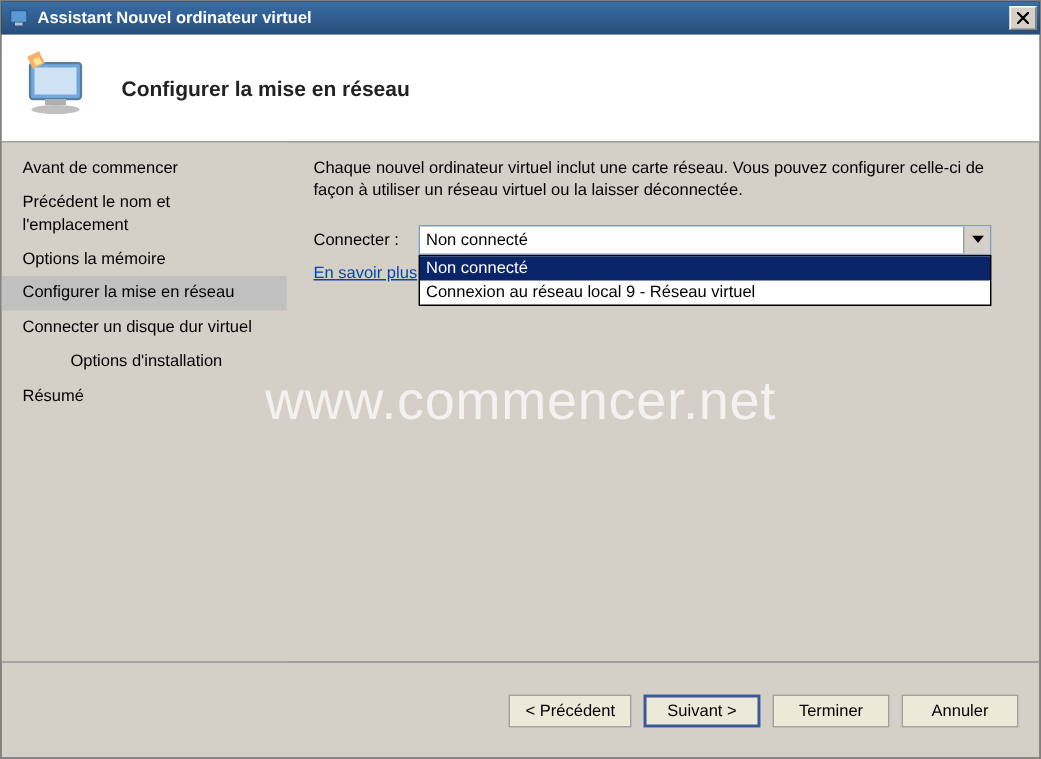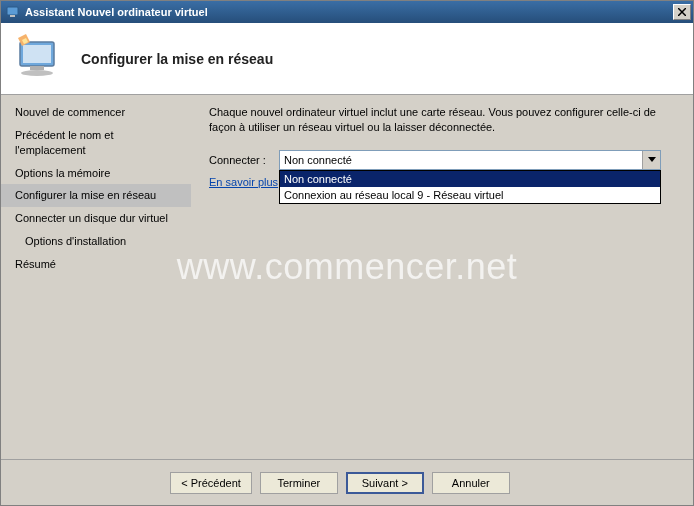--- a/index.html
+++ b/index.html
@@ -76,21 +76,21 @@
   .sidebar-item {
     padding: 4px 8px 4px 14px;
     color: #000;
     cursor: pointer;
     line-height: 1.35;
   }
   .sidebar-item.active {
     background: #c0c0c0;
   }
   .sidebar-sub {
-    padding-left: 24px;
+    padding-left: 46px;
   }
   .content {
     flex: 1;
     padding: 10px 32px 10px 18px;
     position: relative;
   }
   .desc {
     color: #000;
     line-height: 1.4;
     margin-bottom: 14px;
@@ -157,25 +157,25 @@
     text-align: center;
     font-family: Arial, sans-serif;
     font-size: 36px;
     color: rgba(255,255,255,0.72);
     letter-spacing: 0.5px;
     pointer-events: none;
     z-index: 50;
     font-weight: 500;
   }
   .footer {
-    height: 46px;
+    height: 64px;
     border-top: 1px solid #a0a0a0;
     display: flex;
     align-items: center;
-    justify-content: center;
+    justify-content: flex-end;
     background: #d4d0c8;
     padding-right: 14px;
     gap: 8px;
   }
   .btn {
     min-width: 78px;
     height: 22px;
     padding: 0 10px;
     background: #ece9d8;
     border: 1px solid #a0a0a0;
@@ -219,21 +219,21 @@
         <polygon points="6,6 14,2 18,10 10,14" fill="#f6b26b"></polygon>
         <polygon points="10,8 14,6 16,10 12,12" fill="#ffe599"></polygon>
       </svg>
     </span>
     <div class="header-title">Configurer la mise en réseau</div>
   </div>
 
   <div class="body">
 
     <div class="sidebar">
-      <div class="sidebar-item">Nouvel de commencer</div>
+      <div class="sidebar-item">Avant de commencer</div>
       <div class="sidebar-item">Précédent le nom et l'emplacement</div>
       <div class="sidebar-item">Options la mémoire</div>
       <div class="sidebar-item active">Configurer la mise en réseau</div>
       <div class="sidebar-item">Connecter un disque dur virtuel</div>
       <div class="sidebar-item sidebar-sub">Options d'installation</div>
       <div class="sidebar-item">Résumé</div>
     </div>
 
     <div class="content">
       <div class="desc">Chaque nouvel ordinateur virtuel inclut une carte réseau. Vous pouvez configurer celle-ci de façon à utiliser un réseau virtuel ou la laisser déconnectée.</div>
@@ -257,19 +257,19 @@
       </div>
 
       <div style="margin-top:6px;">
         <span class="link">En savoir plus</span>
       </div>
     </div>
   </div>
 
   <div class="footer">
     <button class="btn">&lt; Précédent</button>
+    <button class="btn default">Suivant &gt;</button>
     <button class="btn">Terminer</button>
-    <button class="btn default">Suivant &gt;</button>
     <button class="btn">Annuler</button>
   </div>
 
   <div class="watermark">www.commencer.net</div>
 </div>
 
 </body></html>

